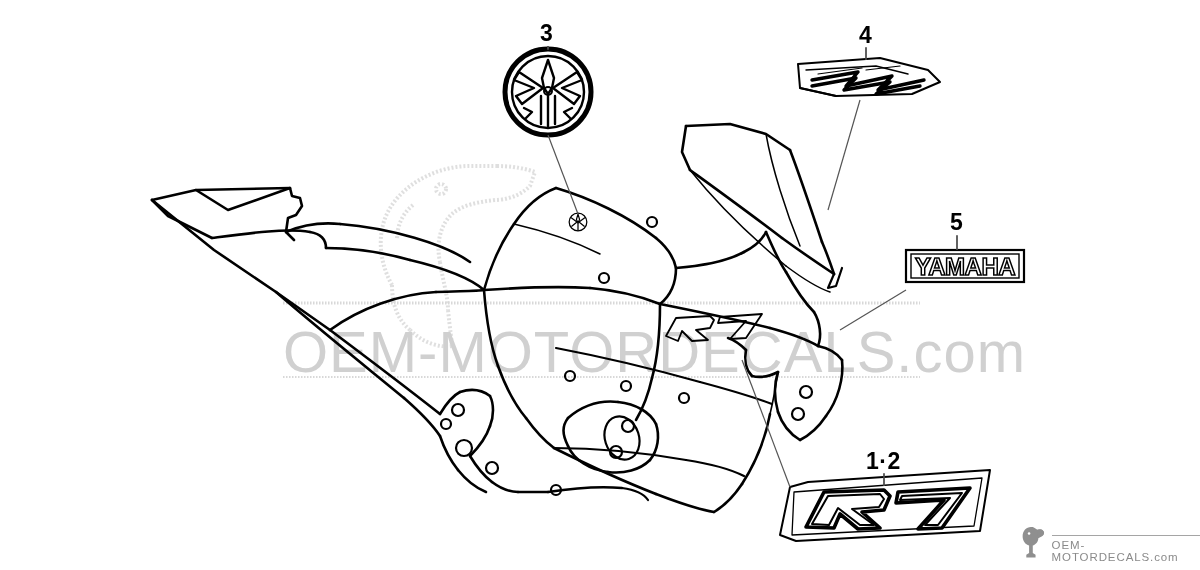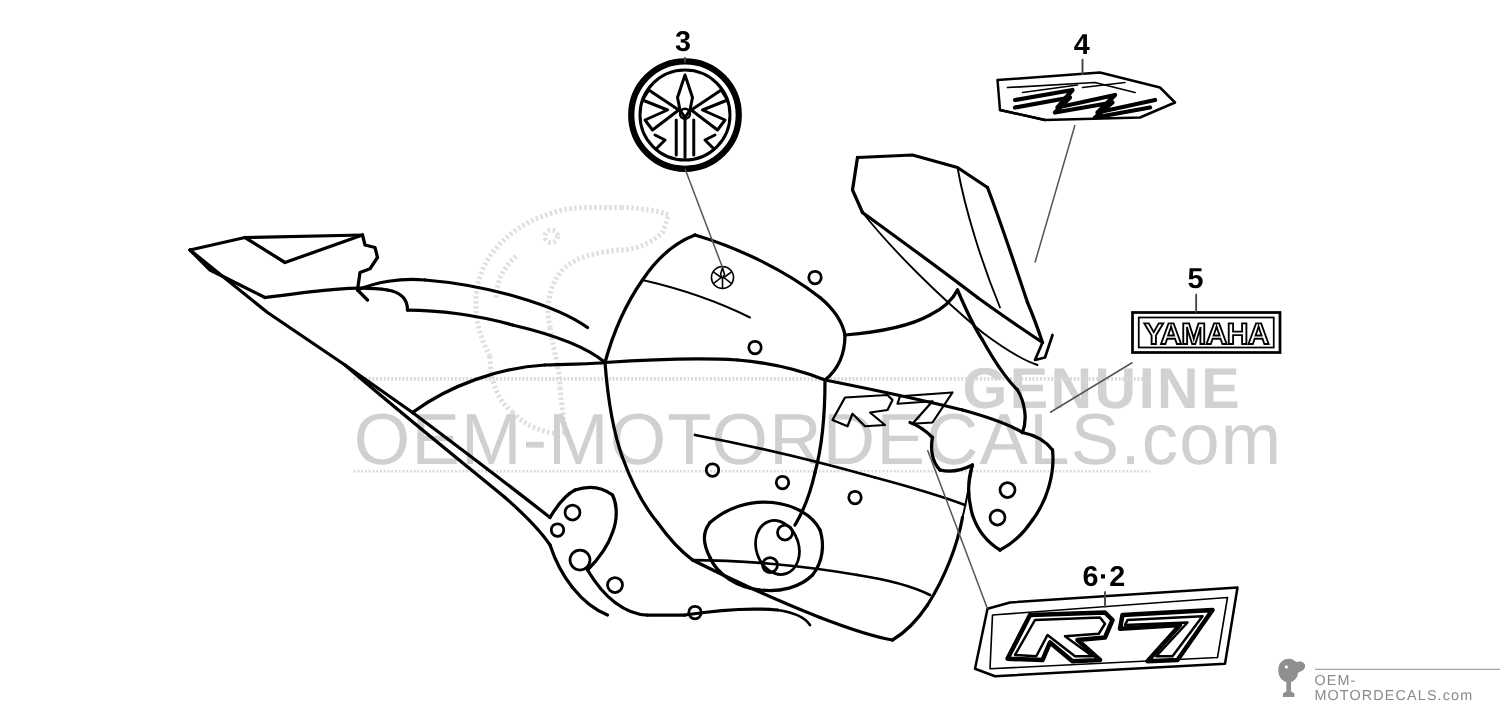--- a/index.html
+++ b/index.html
@@ -67,23 +67,20 @@
       <path d="M495 200 C 478 202, 462 205, 452 214 C 440 225, 436 244, 440 262"></path>
       <path d="M440 262 C 443 282, 448 296, 448 310"></path>
       <path d="M392 285 C 392 305, 398 320, 410 330"></path>
       <path d="M413 205 C 402 214, 397 226, 397 240"></path>
       <ellipse cx="441" cy="189" rx="5" ry="5"></ellipse>
       <path d="M410 330 C 424 344, 442 348, 452 346"></path>
       <path d="M448 310 C 450 330, 452 342, 452 346"></path>
     </g>
   </svg>
 
-  <div class="wm-big" style="left:770px; top:283px; font-size:46px; font-weight:bold; letter-spacing:2px; color:#d2d2d2;">
-    <span>GENUINE</span>
-  </div>
 
   <div class="wm-big" style="left:283px; top:318px; font-size:58px; font-weight:normal; letter-spacing:1px; color:#d0d0d0;">
     <span>OEM-MOTORDECALS.com</span>
   </div>
 
   <svg class="layer" viewBox="0 0 1200 570">
     <line x1="283" y1="303" x2="920" y2="303" stroke="#d8d8d8" stroke-width="3" stroke-dasharray="1.5 1.5"></line>
     <line x1="283" y1="377" x2="920" y2="377" stroke="#d8d8d8" stroke-width="2" stroke-dasharray="1.5 1.5"></line>
   </svg>
 
@@ -298,21 +295,21 @@
       <line x1="866" y1="47" x2="866" y2="60"></line>
       <line x1="957" y1="235" x2="957" y2="250"></line>
       <line x1="884" y1="473" x2="884" y2="486"></line>
       <line x1="548" y1="46" x2="548" y2="49"></line>
     </g>
   </svg>
 
   <div class="callout-num" style="left:540px; top:20px;">3</div>
   <div class="callout-num" style="left:859px; top:22px;">4</div>
   <div class="callout-num" style="left:950px; top:209px;">5</div>
-  <div class="callout-num" style="left:866px; top:448px;">6·2</div>
+  <div class="callout-num" style="left:866px; top:448px;">1·2</div>
 
   <div class="footer-logo" style="left:1018px; top:516px;">
     <svg width="32" height="48" viewBox="0 0 32 48">
       <g fill="#8f8f8f">
         <path d="M14 10 C 9 10, 5 14, 5 20 C 5 25, 8 29, 12 30 L 12 38 L 9 40 L 9 43 L 19 43 L 19 40 L 16 38 L 16 30
                  C 19 29, 22 26, 22 22 L 26 20 C 28 19, 29 16, 27 14 C 26 12, 23 12, 21 13 L 18 11 C 17 10, 15 10, 14 10 Z"></path>
         <path d="M21 13 C 24 12, 27 13, 28 15 C 29 17, 27 19, 25 20 L 21 21 Z"></path>
       </g>
       <circle cx="12" cy="17" r="1.4" fill="#ffffff"></circle>
     </svg>

